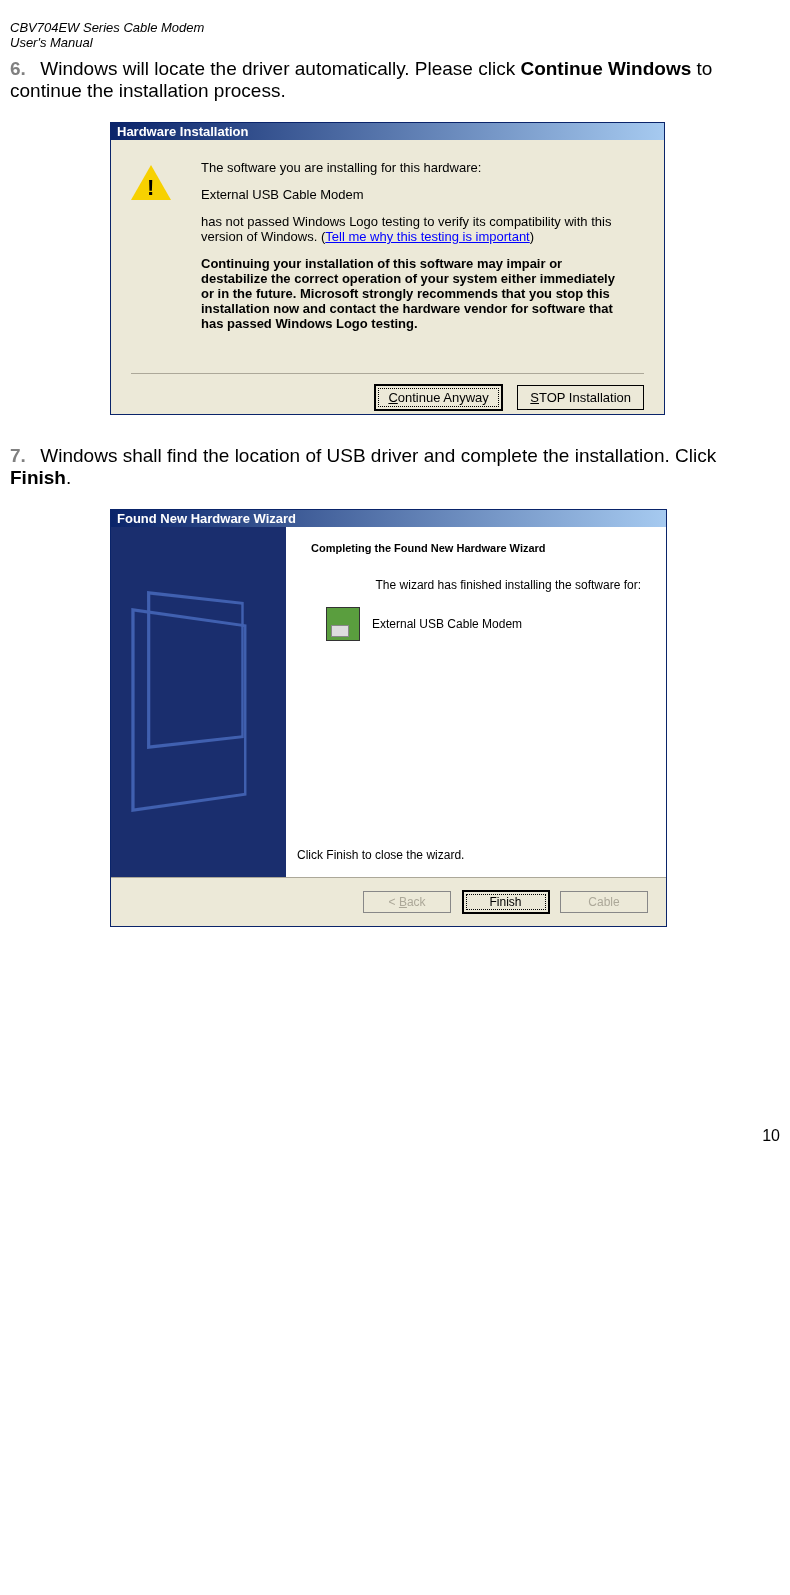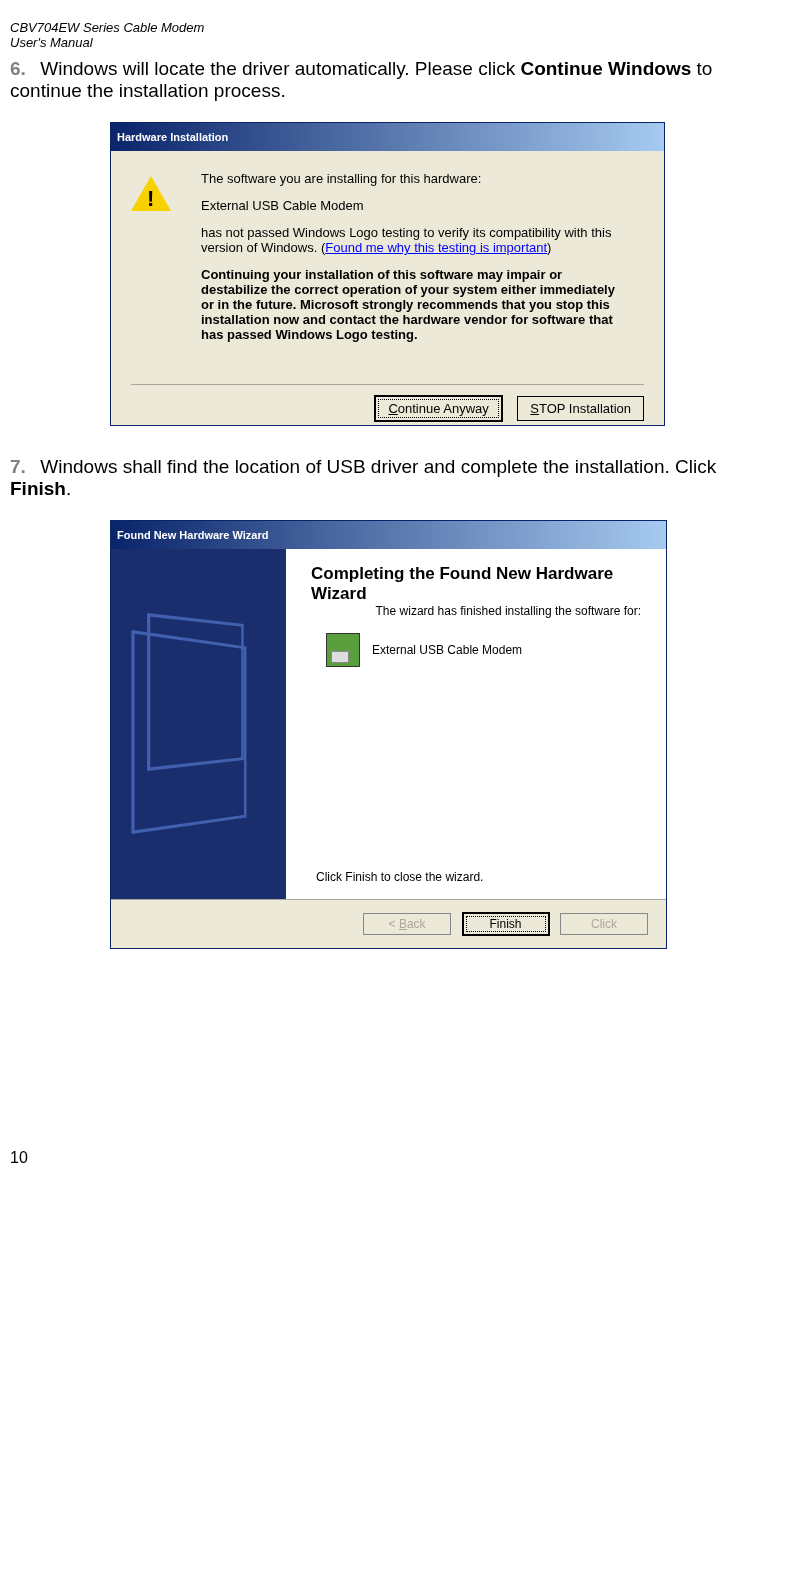--- a/index.html
+++ b/index.html
@@ -45,22 +45,22 @@
     }
     .dialog1 {
       width: 553px;
       border: 1px solid #0a246a;
       background: #ece9d8;
       font-family: Tahoma, sans-serif;
     }
     .dialog-titlebar {
       background: linear-gradient(to right, #0a246a, #a6caf0);
       color: white;
-      padding: 8px 6px;
-      font-size: 11px;
+      padding: 1px 6px;
+      font-size: 13px;
       font-weight: bold;
     }
     .dialog1-body {
       padding: 20px 25px 20px 20px;
       display: flex;
     }
     .warning-icon {
       width: 40px;
       height: 40px;
       margin-right: 30px;
@@ -156,22 +156,22 @@
       transform: perspective(300px) rotateY(25deg);
     }
     .dialog2-content {
       flex: 1;
       padding: 15px 25px;
       background: white;
       position: relative;
     }
     .dialog2-title {
       font-weight: bold;
-      font-size: 17px;
-      margin-bottom: 0;
+      font-size: 11px;
+      margin-bottom: 24px;
     }
     .dialog2-subtitle {
       font-size: 12px;
       margin-bottom: 15px;
       text-align: right;
     }
     .device-row {
       display: flex;
       align-items: center;
       margin-bottom: 15px;
@@ -195,21 +195,21 @@
       left: 4px;
       border: 1px solid #888;
     }
     .device-name {
       font-size: 12px;
     }
     .finish-text {
       font-size: 12px;
       position: absolute;
       bottom: 15px;
-      left: 30px;
+      left: 11px;
     }
     .dialog2-buttons {
       border-top: 1px solid #aca899;
       padding: 12px 18px;
       text-align: right;
       background: #ece9d8;
     }
     .win-button2 {
       background: #ece9d8;
       border: 1px solid #888;
@@ -225,21 +225,21 @@
     }
     .win-button2.default {
       border: 2px solid #000;
       outline: 1px dotted #000;
       outline-offset: -5px;
     }
     .underline-char {
       text-decoration: underline;
     }
     .page-number {
-      text-align: left;
+      text-align: right;
       font-size: 16px;
       margin-top: 200px;
     }
   </style>
 </head>
 <body>
 
 <div class="header-line1">CBV704EW Series Cable Modem</div>
 <div class="header-line2">User's Manual</div>
 
@@ -257,21 +257,21 @@
       <div class="dialog1-body">
         <div class="warning-icon">
           <div class="warning-triangle">
             <span class="warning-exclaim">!</span>
           </div>
         </div>
         <div class="dialog1-text">
           <p>The software you are installing for this hardware:</p>
           <p>External USB Cable Modem</p>
           <p>
-            <span>has not passed Windows Logo testing to verify its compatibility with this version of Windows. (</span><span class="link">Found me why this testing is important</span><span>)</span>
+            <span>has not passed Windows Logo testing to verify its compatibility with this version of Windows. (</span><span class="link">Tell me why this testing is important</span><span>)</span>
           </p>
           <p class="warning-bold">Continuing your installation of this software may impair or destabilize the correct operation of your system either immediately or in the future. Microsoft strongly recommends that you stop this installation now and contact the hardware vendor for software that has passed Windows Logo testing.</p>
         </div>
       </div>
       <div class="dialog1-separator"></div>
       <div class="dialog1-buttons">
         <button class="win-button default"><span class="underline-char">C</span><span>ontinue Anyway</span></button>
         <button class="win-button"><span class="underline-char">S</span><span>TOP Installation</span></button>
       </div>
     </div>
@@ -300,19 +300,19 @@
           <div class="device-row">
             <div class="device-icon"></div>
             <div class="device-name">External USB Cable Modem</div>
           </div>
           <div class="finish-text">Click Finish to close the wizard.</div>
         </div>
       </div>
       <div class="dialog2-buttons">
         <button class="win-button2 disabled"><span>&lt; </span><span class="underline-char">B</span><span>ack</span></button>
         <button class="win-button2 default">Finish</button>
-        <button class="win-button2 disabled">Click</button>
+        <button class="win-button2 disabled">Cable</button>
       </div>
     </div>
   </div>
 </div>
 
 <div class="page-number">10</div>
 
 </body></html>

